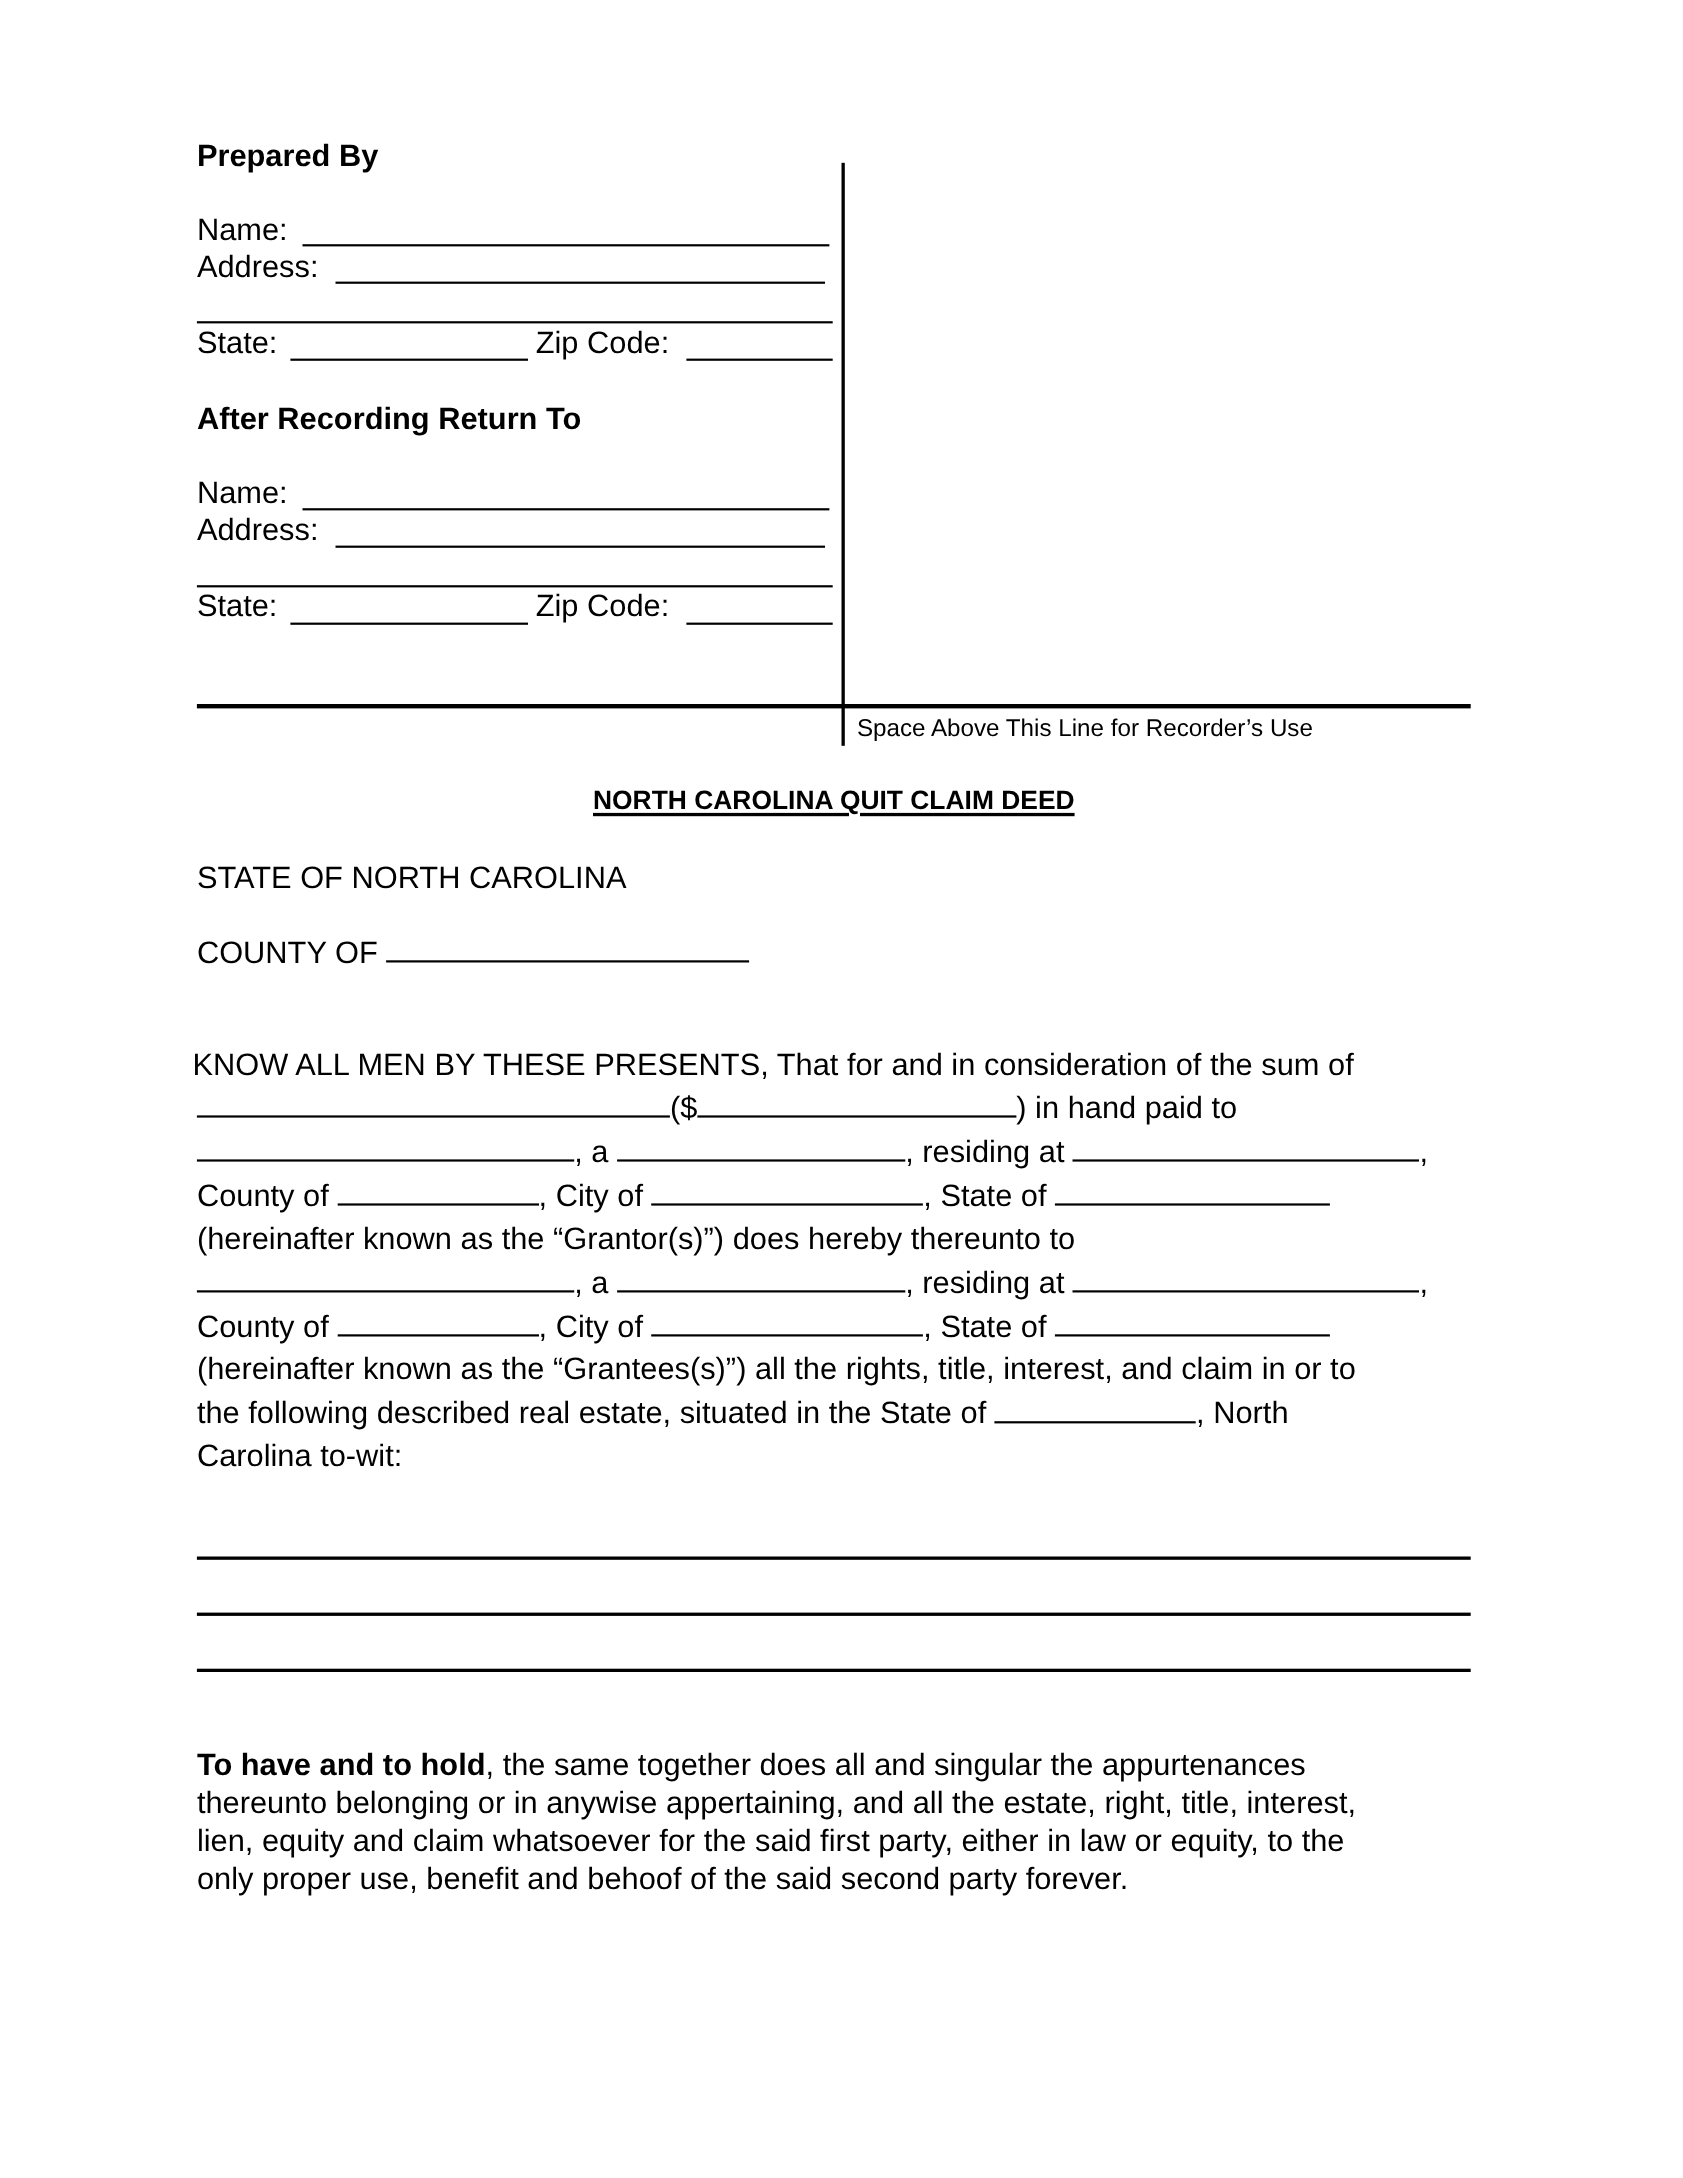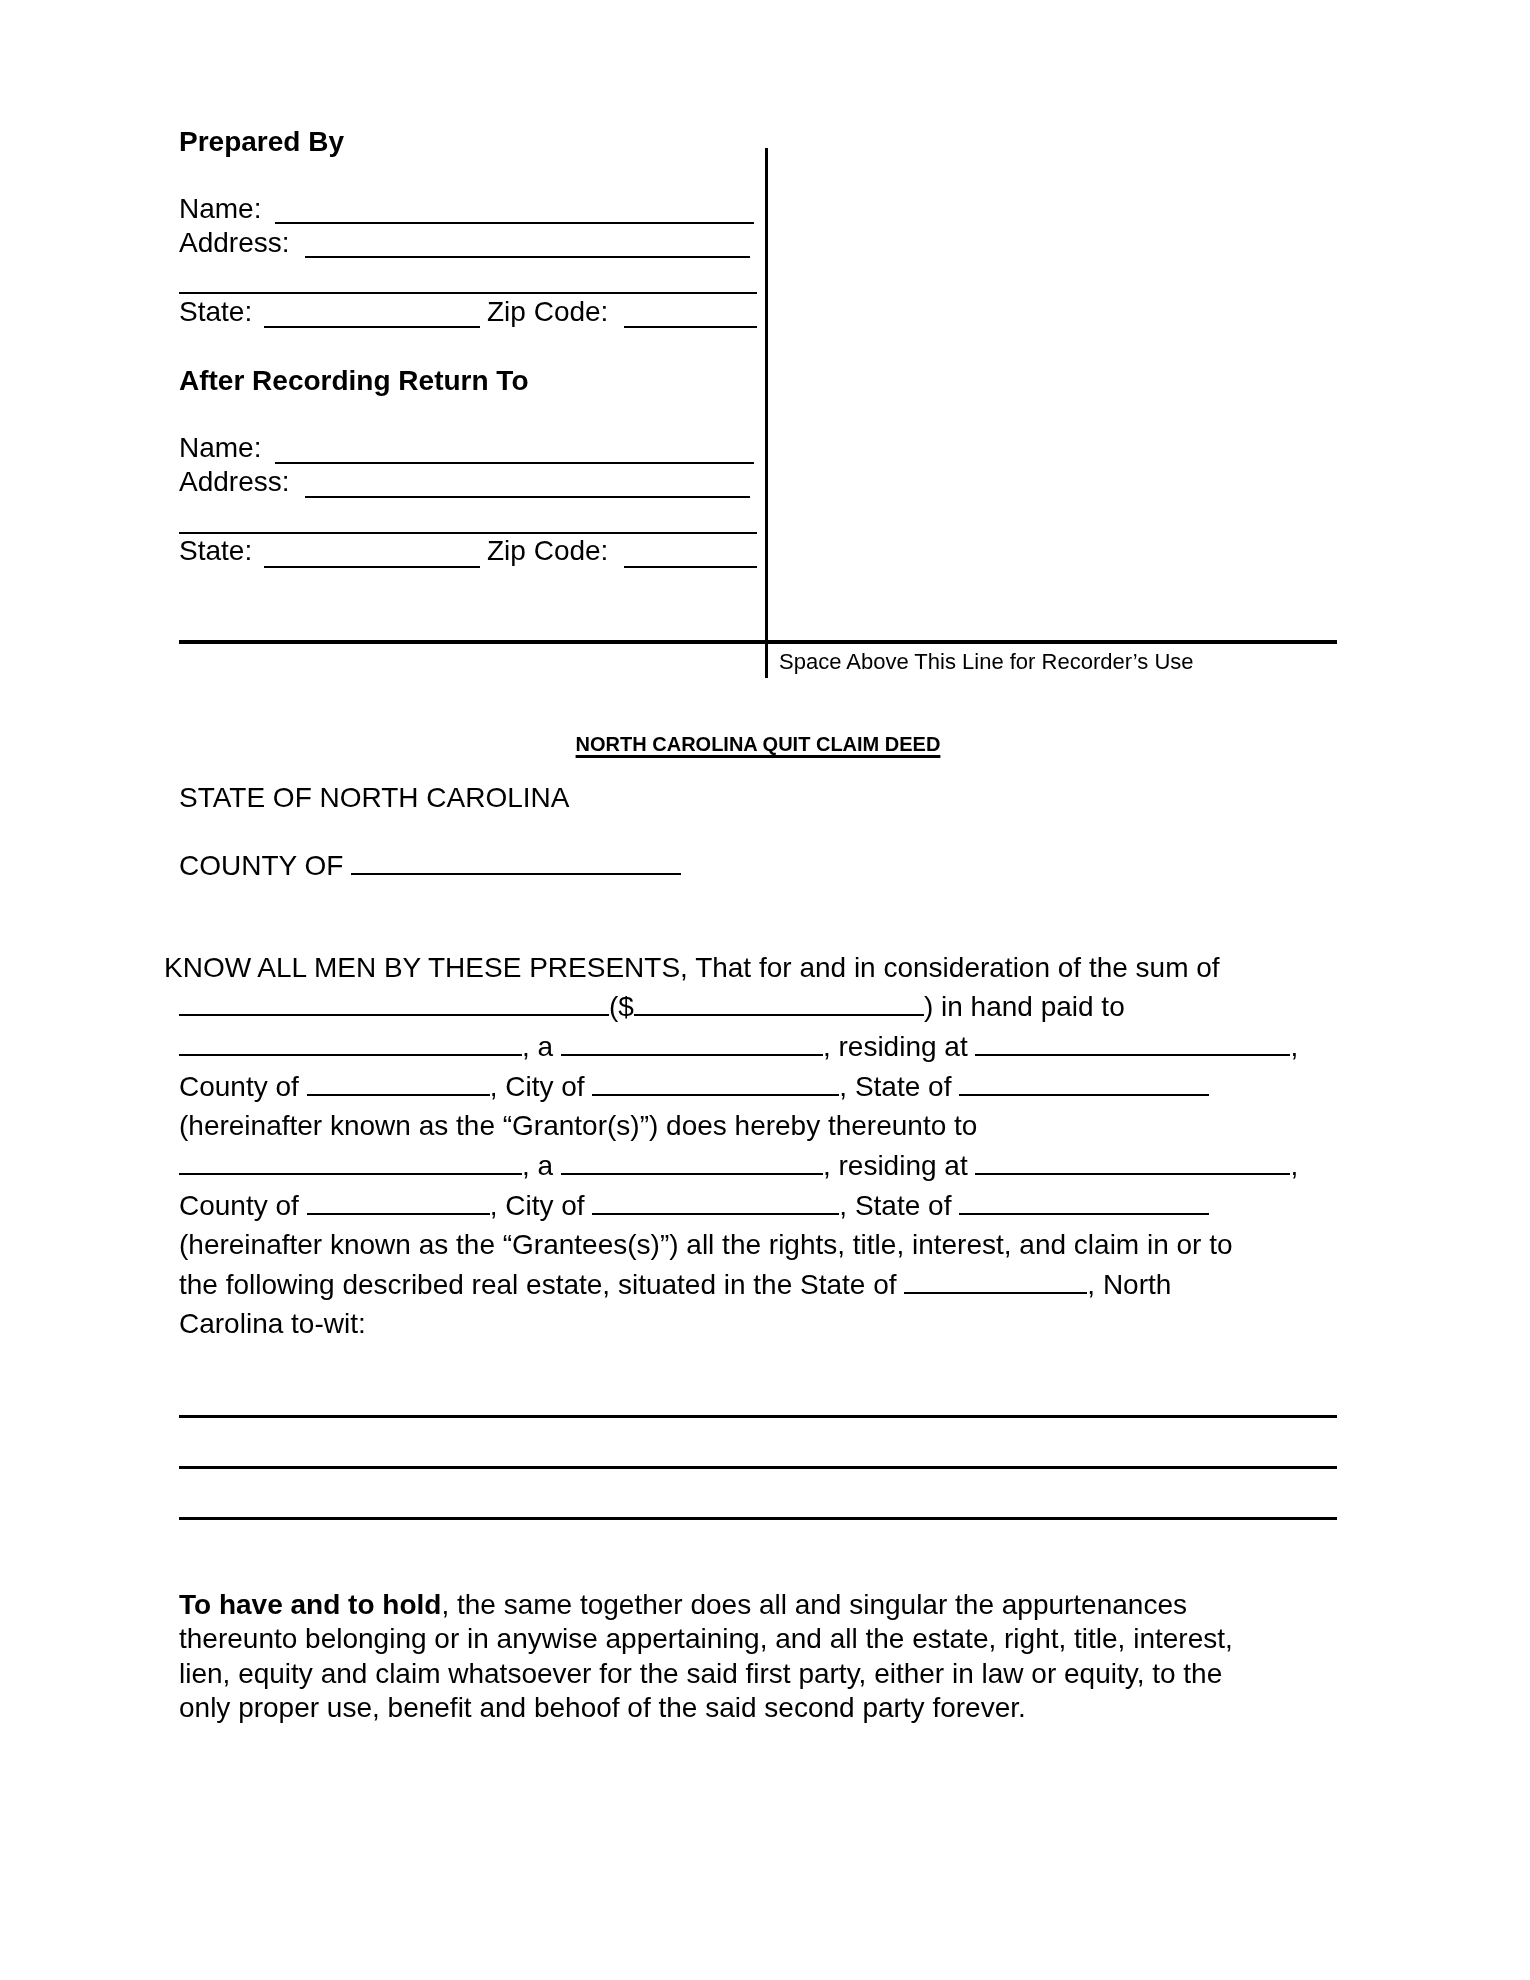--- a/index.html
+++ b/index.html
@@ -3,21 +3,21 @@
 <meta charset="utf-8">
 <style>
   html, body { margin:0; padding:0; background:#ffffff; }
   body { width:1530px; height:1980px; position:relative; overflow:hidden;
          font-family:"Liberation Sans", sans-serif; color:#000; }
   .abs { position:absolute; white-space:nowrap; }
   .t { font-size:28px; line-height:32px; }
   .b { font-weight:bold; }
   .blank { display:inline-block; border-bottom:2px solid #000; height:22px; vertical-align:baseline; }
   .rule { position:absolute; background:#000; }
-  .title { font-size:20px; font-weight:bold; text-decoration:underline; text-decoration-thickness:3px; text-underline-offset:4px;margin-top:19px; }
+  .title { font-size:24px; font-weight:bold; text-decoration:underline; text-decoration-thickness:3px; text-underline-offset:4px; }
 </style>
 </head>
 <body>
 
 <div>
   <div class="abs t b" style="left:179px; top:126px;">Prepared By</div>
 
   <div class="abs t" style="left:179px; top:193px;">Name:</div>
   <div class="rule" style="left:275px; top:222px; width:479px; height:2px;"><span></span></div>
 
@@ -56,21 +56,21 @@
 <div class="abs title" style="left:0; width:1516px; text-align:center; top:714px;"><span>NORTH CAROLINA QUIT CLAIM DEED</span></div>
 
 <div class="abs t" style="left:179px; top:782px;">STATE OF NORTH CAROLINA</div>
 
 <div class="abs t" style="left:179px; top:850px;">
   <span>COUNTY OF</span>
   <span class="blank" style="width:330px;"><span></span></span>
 </div>
 
 <div>
-  <div class="abs t" style="left:164px; top:952px;">KNOW ALL MEN BY THESE PRESENTS, That for and in consideration of the sum of</div>
+  <div class="abs t" style="left:175px; top:952px;">KNOW ALL MEN BY THESE PRESENTS, That for and in consideration of the sum of</div>
 
   <div class="abs t" style="left:179px; top:991px;">
     <span class="blank" style="width:430px;"><span></span></span><span>($</span><span class="blank" style="width:290px;"><span></span></span><span>) in hand paid to</span>
   </div>
 
   <div class="abs t" style="left:179px; top:1031px;">
     <span class="blank" style="width:343px;"><span></span></span><span>, a</span> <span class="blank" style="width:262px;"><span></span></span><span>, residing at</span> <span class="blank" style="width:315px;"><span></span></span><span>,</span>
   </div>
 
   <div class="abs t" style="left:179px; top:1071px;">

